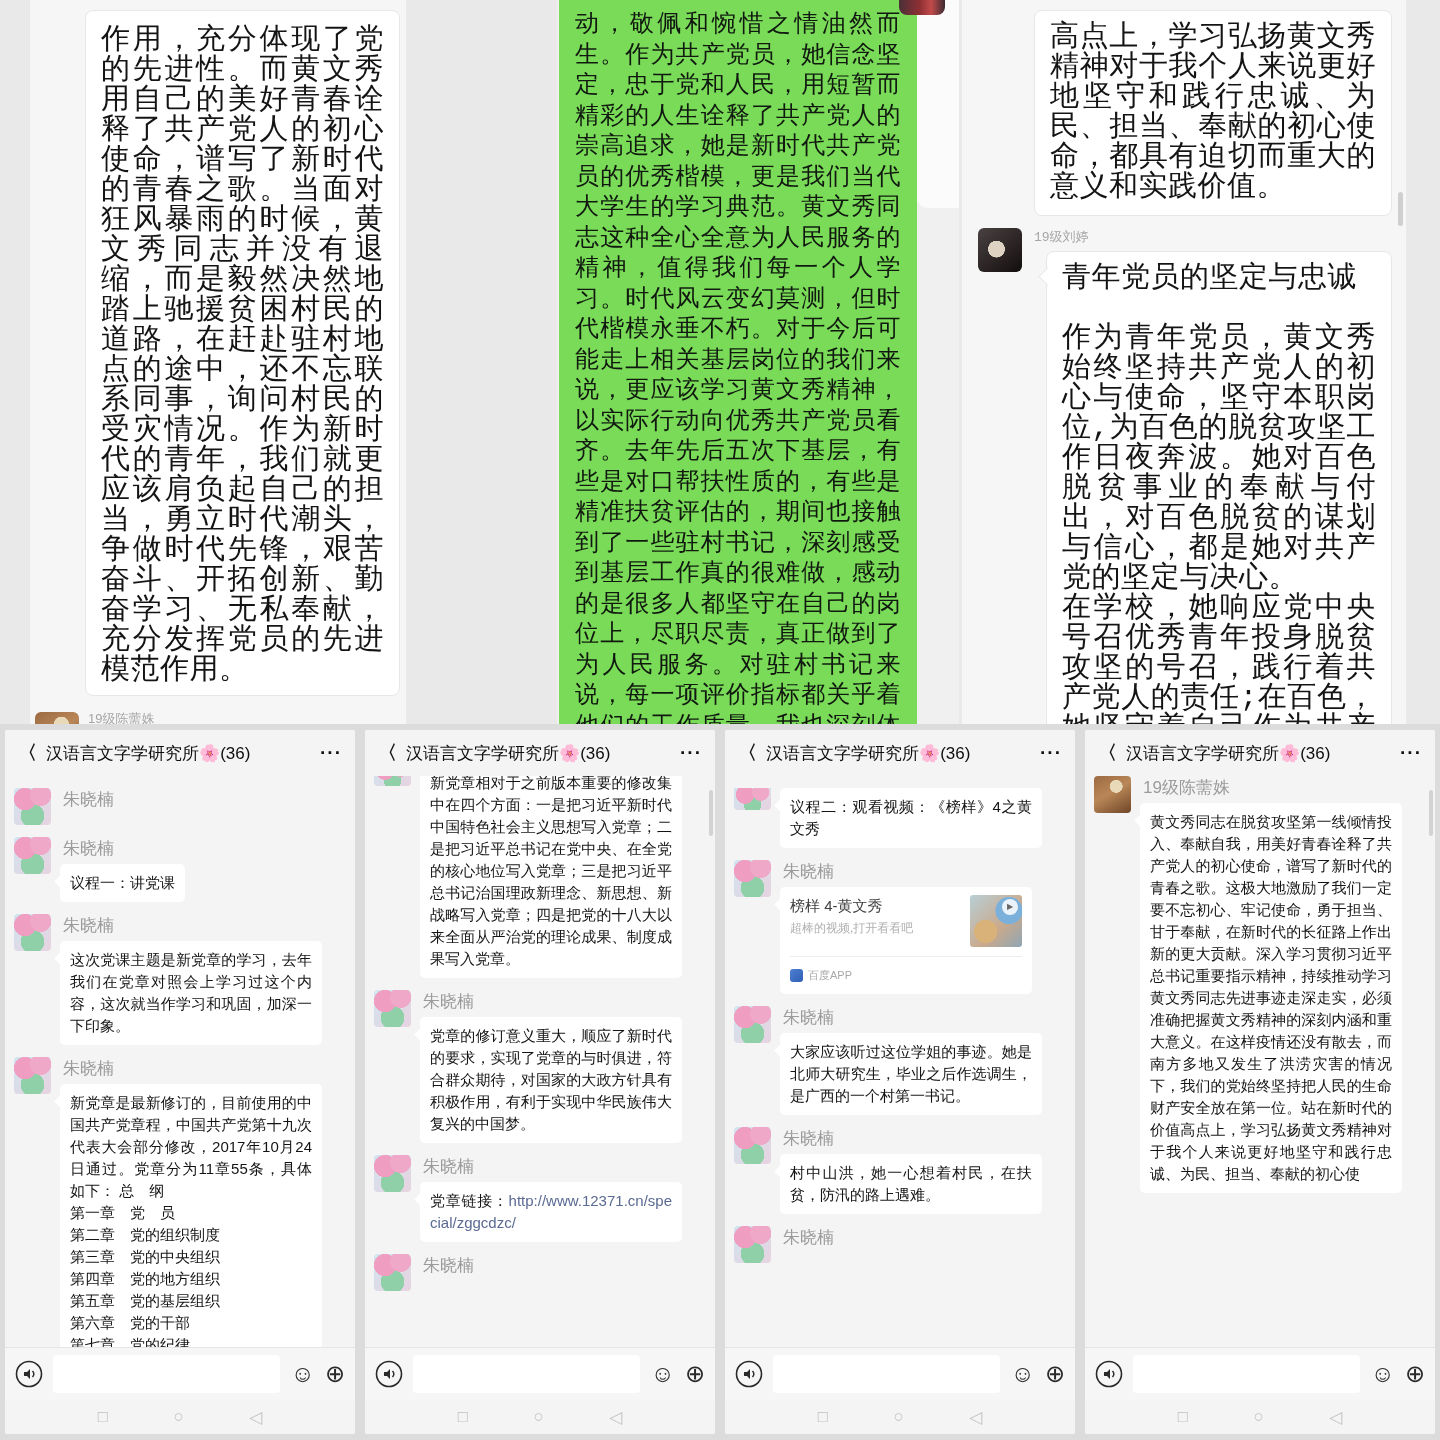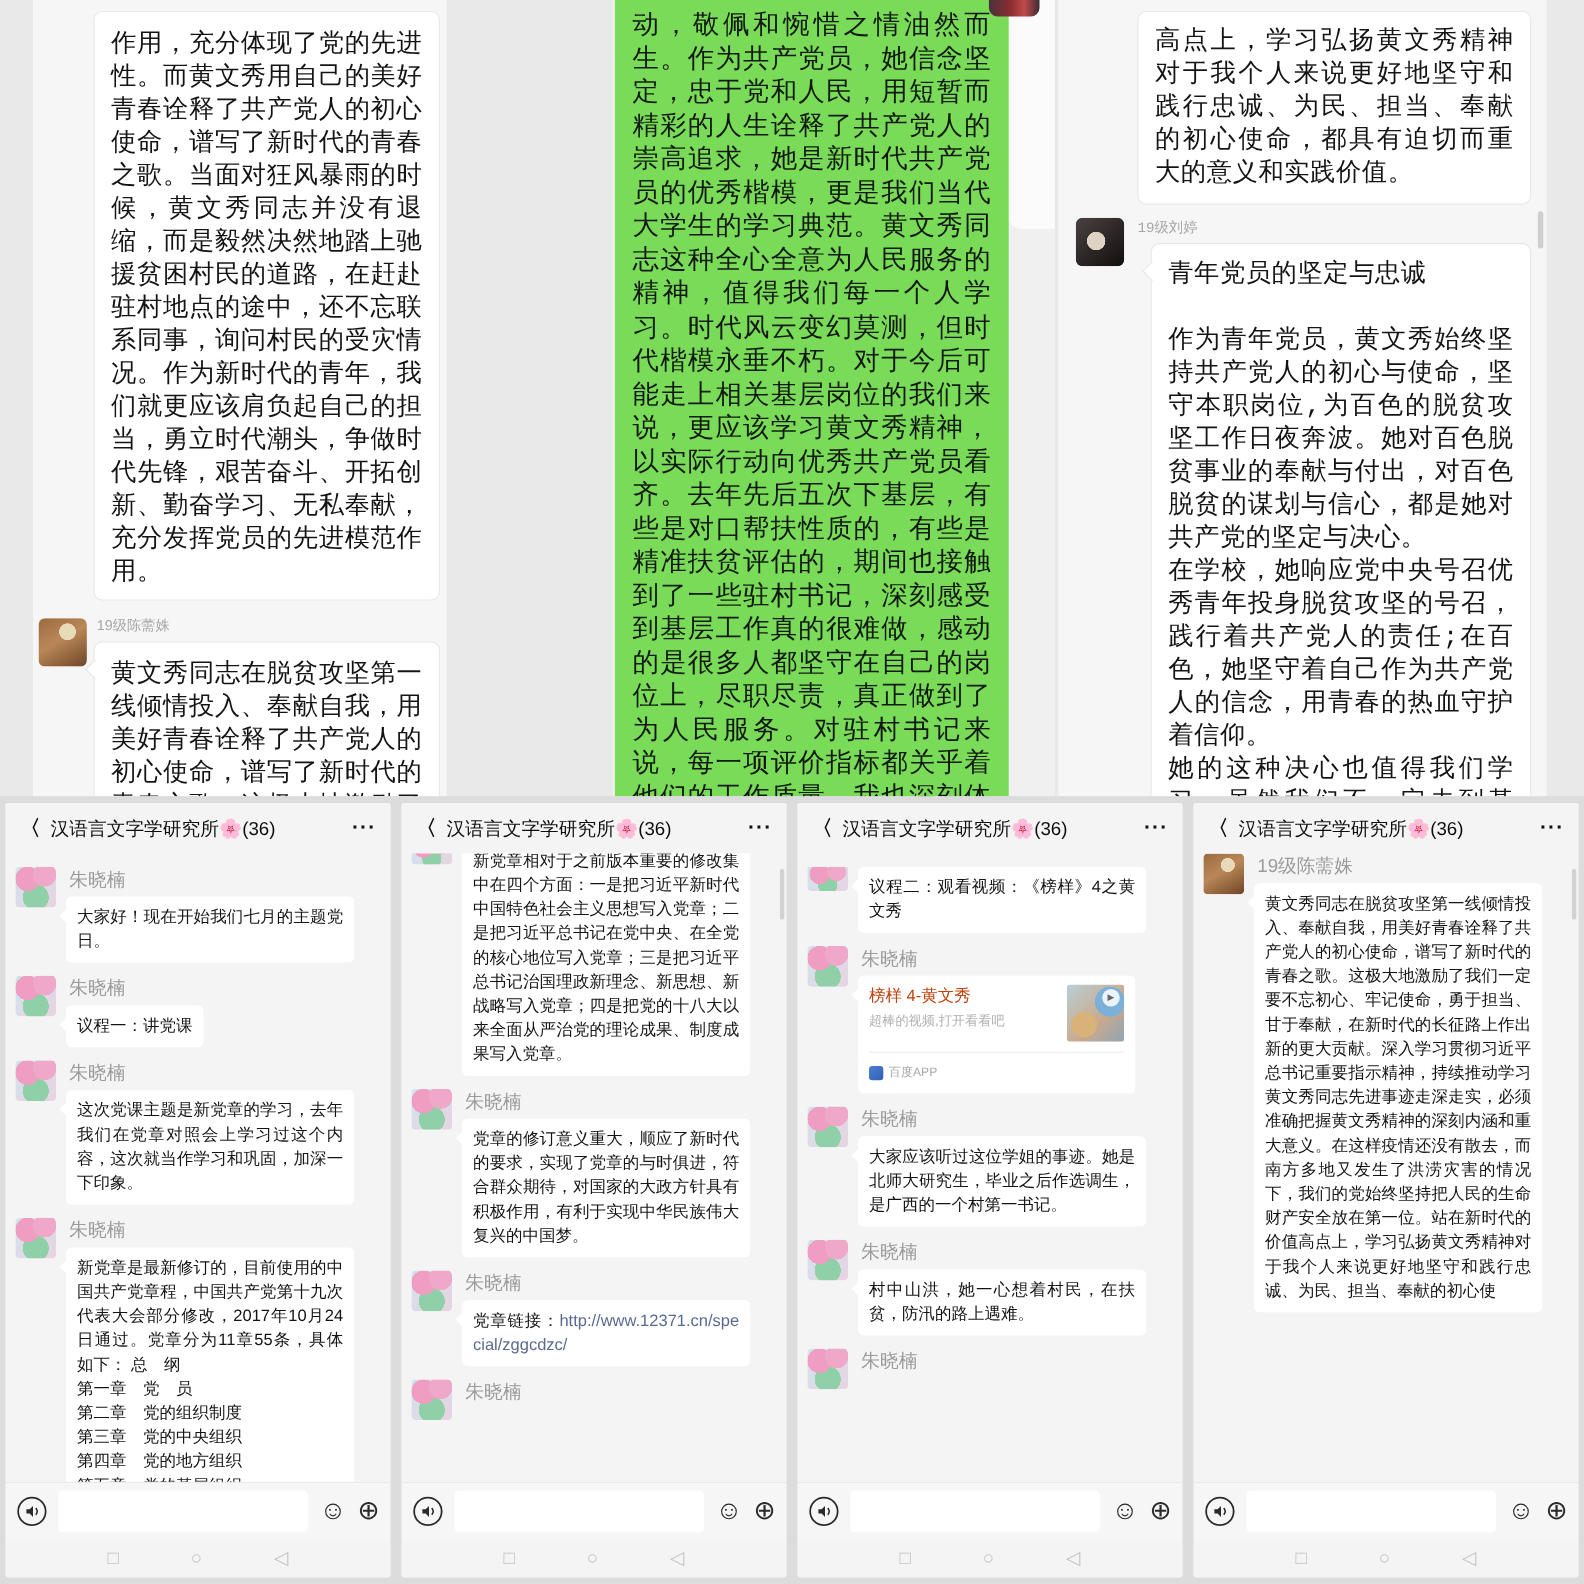--- a/index.html
+++ b/index.html
@@ -9,21 +9,21 @@
     color:#1a1a1a;
   }
   
   .top-strip{position:relative;width:1440px;height:724px;background:#e9e9e9;overflow:hidden;}
   .tcol{position:absolute;top:0;height:724px;overflow:hidden;background:#f6f6f6;}
   .tcol1{left:30px;width:376px;}
   .tcol2{left:557px;width:402px;background:#f0f0f0;}
   .tcol3{left:962px;width:444px;font-family:Liberation Mono, monospace;}
   .big-bubble{
     position:relative;background:#ffffff;border:1px solid #e7e7e7;border-radius:8px;
-    padding:12px 15px;font-size:23px;line-height:30px;letter-spacing:0.5px;
+    padding:12px 15px;font-size:29px;line-height:30px;letter-spacing:0.5px;
     color:#141414;text-align:justify;word-break:break-all;
   }
   .big-bubble.tail::before{
     content:"";position:absolute;left:-6px;top:18px;width:12px;height:12px;
     background:#fff;border-left:1px solid #e7e7e7;border-bottom:1px solid #e7e7e7;
     transform:rotate(45deg);
   }
   .t-avatar{width:44px;height:44px;border-radius:6px;flex:none;}
   .t-name{font-size:13px;color:#a6a6a6;margin:2px 0 5px 58px;}
   .t-row{position:relative;}
@@ -86,21 +86,21 @@
     transform:rotate(45deg);
   }
   .m-sign{text-align:right;white-space:normal;}
   .m-link{color:#5b6a92;word-break:break-all;}
   .cut-top{margin-top:-14px;}
   .cut-top .m-bubble::before{display:none;}
   
   .card{width:252px;box-sizing:border-box;}
   .card-main{display:flex;}
   .card-txt{flex:1;min-width:0;padding-right:8px;}
-  .card-title{font-size:15px;color:#c2410c;line-height:20px;margin-top:1px;}
+  .card-title{font-size:15px;color:#404040;line-height:20px;margin-top:1px;}
   .card-sub{font-size:12px;color:#b0b0b0;margin-top:4px;line-height:16px;}
   .card-thumb{
     width:52px;height:52px;flex:none;border-radius:3px;position:relative;
     background:
       radial-gradient(circle at 30% 70%,#d9b27a 0 22%,transparent 23%),
       radial-gradient(circle at 75% 30%,#7ab0d9 0 25%,transparent 26%),
       linear-gradient(135deg,#b8cfd6,#caa98c 60%,#8fa6b5);
   }
   .card-thumb::after{
     content:"▶";position:absolute;right:4px;top:4px;width:16px;height:16px;border-radius:50%;
@@ -165,21 +165,20 @@
       <div class="ph-header">
         <span class="back-ico">〈</span>
         <span class="ph-title">汉语言文字学研究所🌸(36)</span>
         <span class="more-ico">···</span>
       </div>
       <div class="ph-chat">
         <div class="m-row">
           <div class="m-avatar av-rabbit"></div>
           <div class="m-col">
             <div class="m-sender">朱晓楠</div>
-            <div class="m-bubble">大家好！现在开始我们七月的主题党日。</div>
           </div>
         </div>
         <div class="m-row">
           <div class="m-avatar av-rabbit"></div>
           <div class="m-col">
             <div class="m-sender">朱晓楠</div>
             <div class="m-bubble">议程一：讲党课</div>
           </div>
         </div>
         <div class="m-row">

